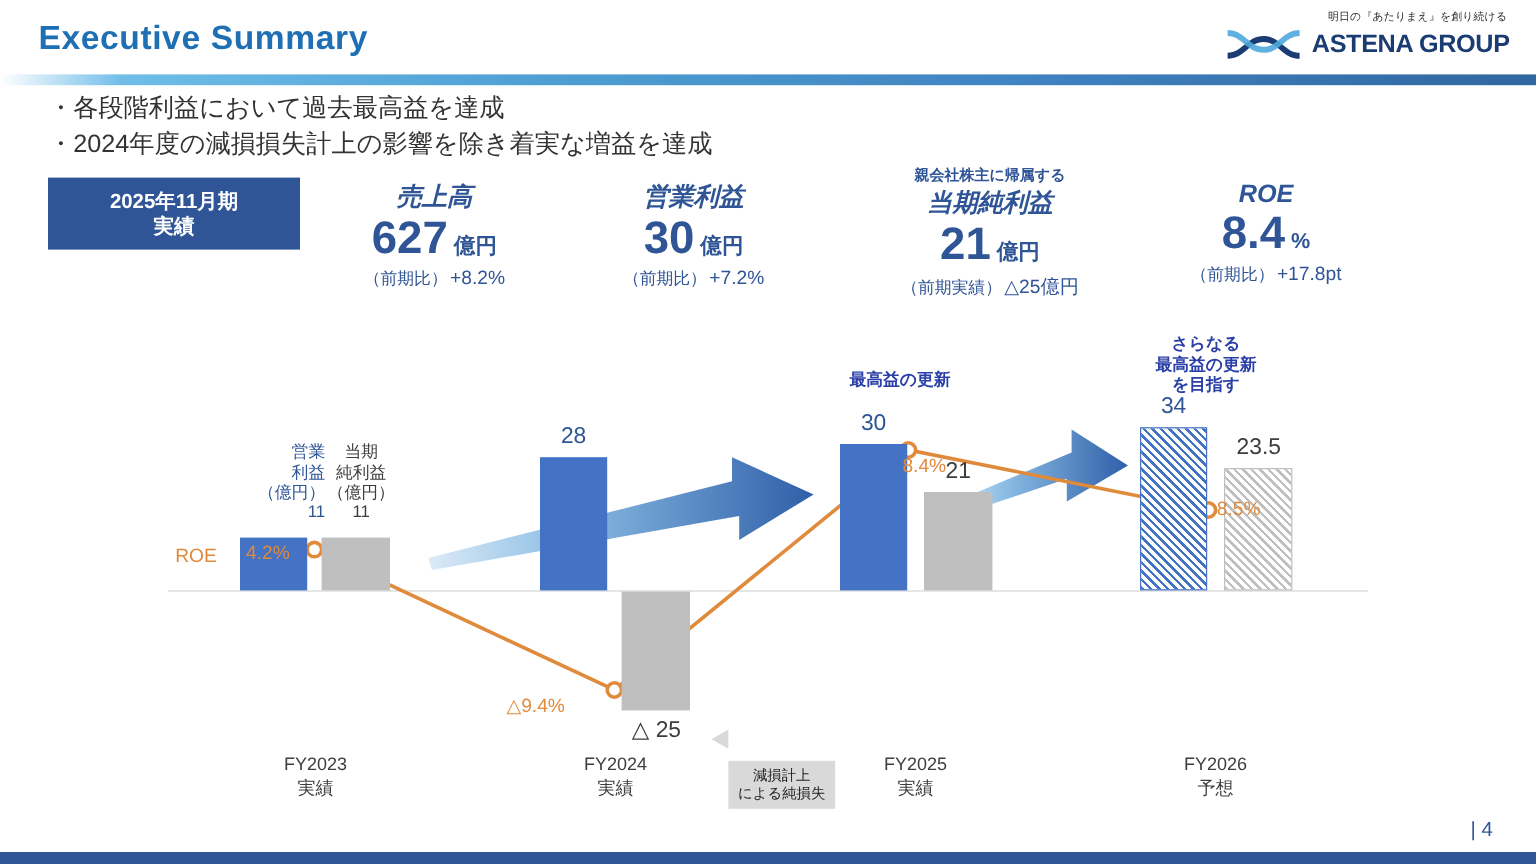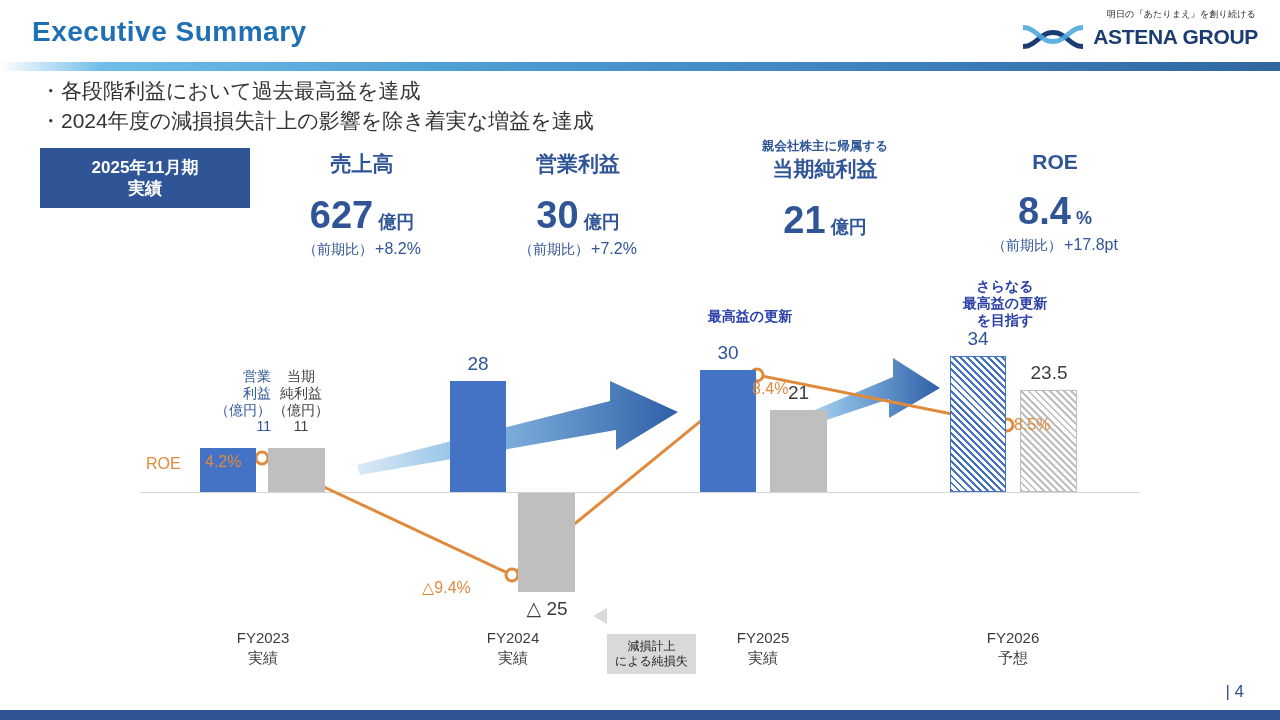--- a/index.html
+++ b/index.html
@@ -38,22 +38,22 @@
 
   
   .period-badge {
     position: absolute; left: 40px; top: 148px; width: 210px; height: 60px;
     background: #2F5597; color: #fff; display: flex; flex-direction: column;
     align-items: center; justify-content: center; font-size: 17px; font-weight: bold;
     line-height: 1.25;
   }
   .kpi { position: absolute; text-align: center; }
   .kpi-sub { font-size: 12.5px; font-weight: bold; color: #2F5597; white-space: nowrap; }
-  .kpi-label { font-size: 21px; font-weight: bold; color: #2F5597; white-space: nowrap; }
-  .kpi-val-row { display: flex; align-items: baseline; justify-content: center; gap: 5px; margin-top: 18px; }
+  .kpi-label { font-size: 21px; font-weight: bold; color: #2F5597; white-space: nowrap; font-style: italic; }
+  .kpi-val-row { display: flex; align-items: baseline; justify-content: center; gap: 5px; margin-top: 2px; }
   .kpi-num { font-size: 38px; font-weight: bold; color: #2F5597; line-height: 1; }
   .kpi-unit { font-size: 18px; font-weight: bold; color: #2F5597; }
   .kpi-cmp-row { display: flex; align-items: baseline; justify-content: center; gap: 2px; margin-top: 6px; }
   .kpi-cmp-label { font-size: 14px; color: #2F5597; white-space: nowrap; }
   .kpi-cmp-val { font-size: 16px; color: #2F5597; white-space: nowrap; }
 
   
   .chart { position: absolute; left: 0; top: 270px; width: 1280px; height: 400px; }
   .baseline {
     position: absolute; left: 140px; top: 222px; width: 1000px; height: 1px;
@@ -157,20 +157,24 @@
       <span class="kpi-cmp-val">+7.2%</span>
     </div>
   </div>
 
   <div class="kpi" style="left:710px; top:138px; width:230px;">
     <div class="kpi-sub">親会社株主に帰属する</div>
     <div class="kpi-label">当期純利益</div>
     <div class="kpi-val-row">
       <span class="kpi-num">21</span>
       <span class="kpi-unit">億円</span>
+    </div>
+    <div class="kpi-cmp-row">
+      <span class="kpi-cmp-label">（前期実績）</span>
+      <span class="kpi-cmp-val">△25億円</span>
     </div>
   </div>
 
   <div class="kpi" style="left:955px; top:150px; width:200px;">
     <div class="kpi-label">ROE</div>
     <div class="kpi-val-row">
       <span class="kpi-num">8.4</span>
       <span class="kpi-unit">%</span>
     </div>
     <div class="kpi-cmp-row">

